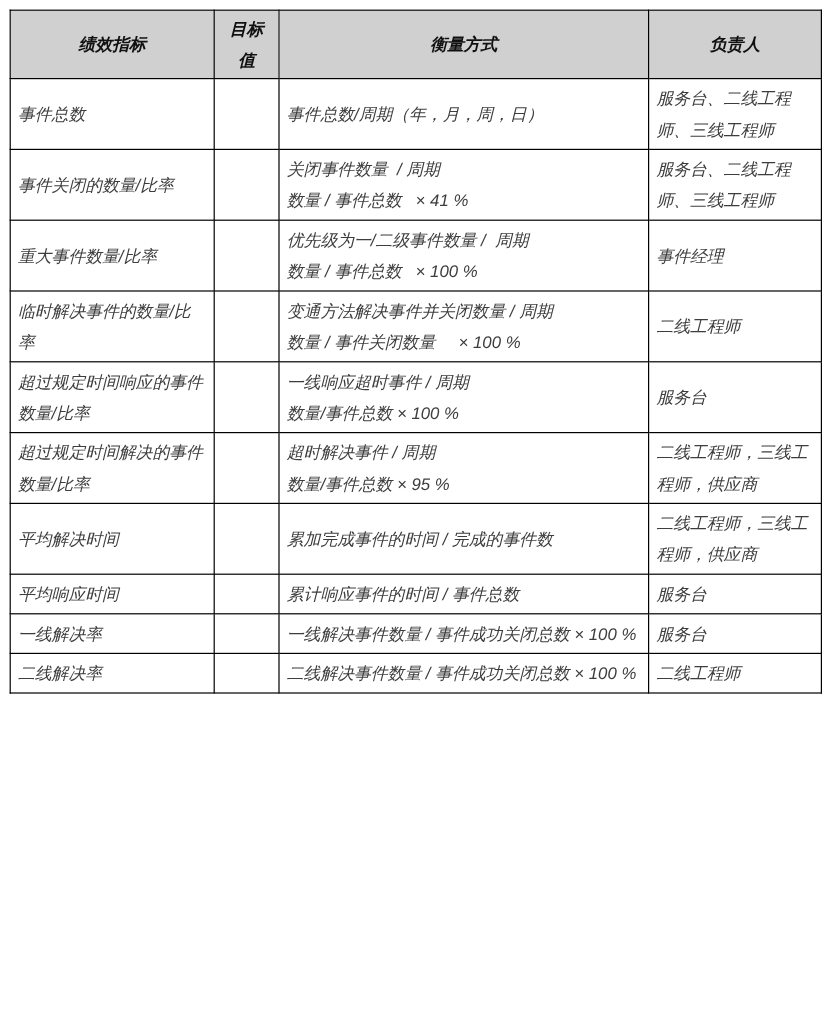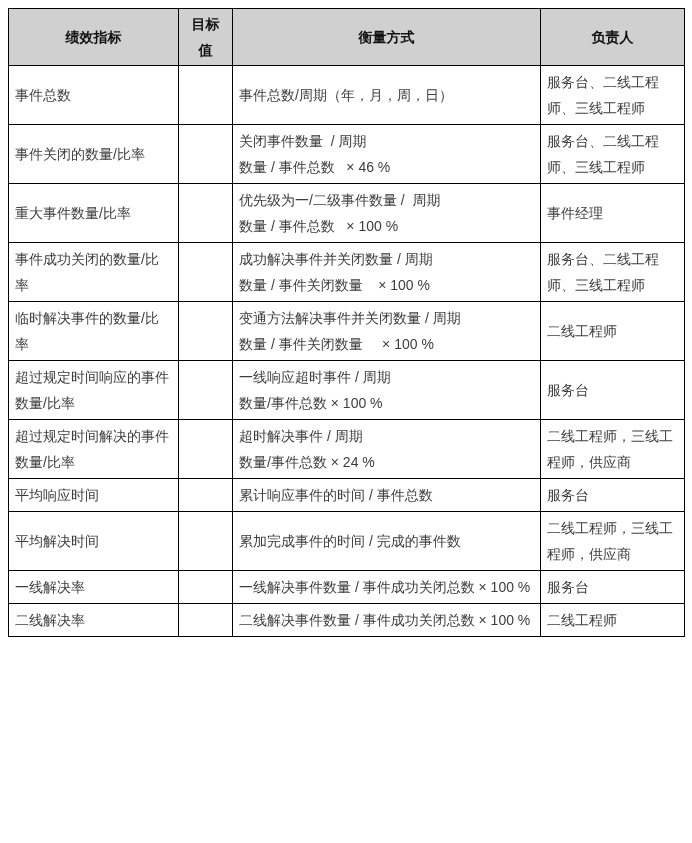--- a/index.html
+++ b/index.html
@@ -14,20 +14,21 @@
     width: 692px;
     height: 843px;
     box-sizing: border-box;
     padding: 8px;
     overflow: hidden;
   }
   table.kpi-table {
     border-collapse: collapse;
     table-layout: fixed;
     width: 676px;
+    font-style: italic;
   }
   table.kpi-table col.c-indicator { width: 170px; }
   table.kpi-table col.c-target    { width: 54px;  }
   table.kpi-table col.c-measure   { width: 308px; }
   table.kpi-table col.c-owner     { width: 144px; }
 
   table.kpi-table th,
   table.kpi-table td {
     border: 1px solid #000000;
     font-size: 14px;
@@ -84,40 +85,33 @@
     <td class="cell-indicator">事件总数</td>
     <td class="cell-target"></td>
     <td class="cell-measure">事件总数/周期（年，月，周，日）</td>
     <td class="cell-owner">服务台、二线工程师、三线工程师</td>
   </tr>
 
   <tr>
     <td class="cell-indicator">事件关闭的数量/比率</td>
     <td class="cell-target"></td>
     <td class="cell-measure">关闭事件数量  / 周期
-数量 / 事件总数   × 46 %</td>
+数量 / 事件总数   × 41 %</td>
     <td class="cell-owner">服务台、二线工程师、三线工程师</td>
   </tr>
 
 
   <tr>
     <td class="cell-indicator">重大事件数量/比率</td>
     <td class="cell-target"></td>
     <td class="cell-measure">优先级为一/二级事件数量 /  周期
 数量 / 事件总数   × 100 %</td>
     <td class="cell-owner">事件经理</td>
   </tr>
 
-  <tr>
-    <td class="cell-indicator">事件成功关闭的数量/比率</td>
-    <td class="cell-target"></td>
-    <td class="cell-measure">成功解决事件并关闭数量 / 周期
-数量 / 事件关闭数量    × 100 %</td>
-    <td class="cell-owner">服务台、二线工程师、三线工程师</td>
-  </tr>
 
   <tr>
     <td class="cell-indicator">临时解决事件的数量/比率</td>
     <td class="cell-target"></td>
     <td class="cell-measure">变通方法解决事件并关闭数量 / 周期
 数量 / 事件关闭数量     × 100 %</td>
     <td class="cell-owner">二线工程师</td>
   </tr>
 
   <tr>
@@ -125,37 +119,37 @@
     <td class="cell-target"></td>
     <td class="cell-measure">一线响应超时事件 / 周期
 数量/事件总数 × 100 %</td>
     <td class="cell-owner">服务台</td>
   </tr>
 
   <tr>
     <td class="cell-indicator">超过规定时间解决的事件数量/比率</td>
     <td class="cell-target"></td>
     <td class="cell-measure">超时解决事件 / 周期
-数量/事件总数 × 24 %</td>
+数量/事件总数 × 95 %</td>
     <td class="cell-owner">二线工程师，三线工程师，供应商</td>
   </tr>
 
+
+  <tr>
+    <td class="cell-indicator">平均解决时间</td>
+    <td class="cell-target"></td>
+    <td class="cell-measure">累加完成事件的时间 / 完成的事件数</td>
+    <td class="cell-owner">二线工程师，三线工程师，供应商</td>
+  </tr>
 
   <tr>
     <td class="cell-indicator">平均响应时间</td>
     <td class="cell-target"></td>
     <td class="cell-measure">累计响应事件的时间 / 事件总数</td>
     <td class="cell-owner">服务台</td>
-  </tr>
-
-  <tr>
-    <td class="cell-indicator">平均解决时间</td>
-    <td class="cell-target"></td>
-    <td class="cell-measure">累加完成事件的时间 / 完成的事件数</td>
-    <td class="cell-owner">二线工程师，三线工程师，供应商</td>
   </tr>
 
   <tr>
     <td class="cell-indicator">一线解决率</td>
     <td class="cell-target"></td>
     <td class="cell-measure">一线解决事件数量 / 事件成功关闭总数 × 100 %</td>
     <td class="cell-owner">服务台</td>
   </tr>
 
   <tr>

